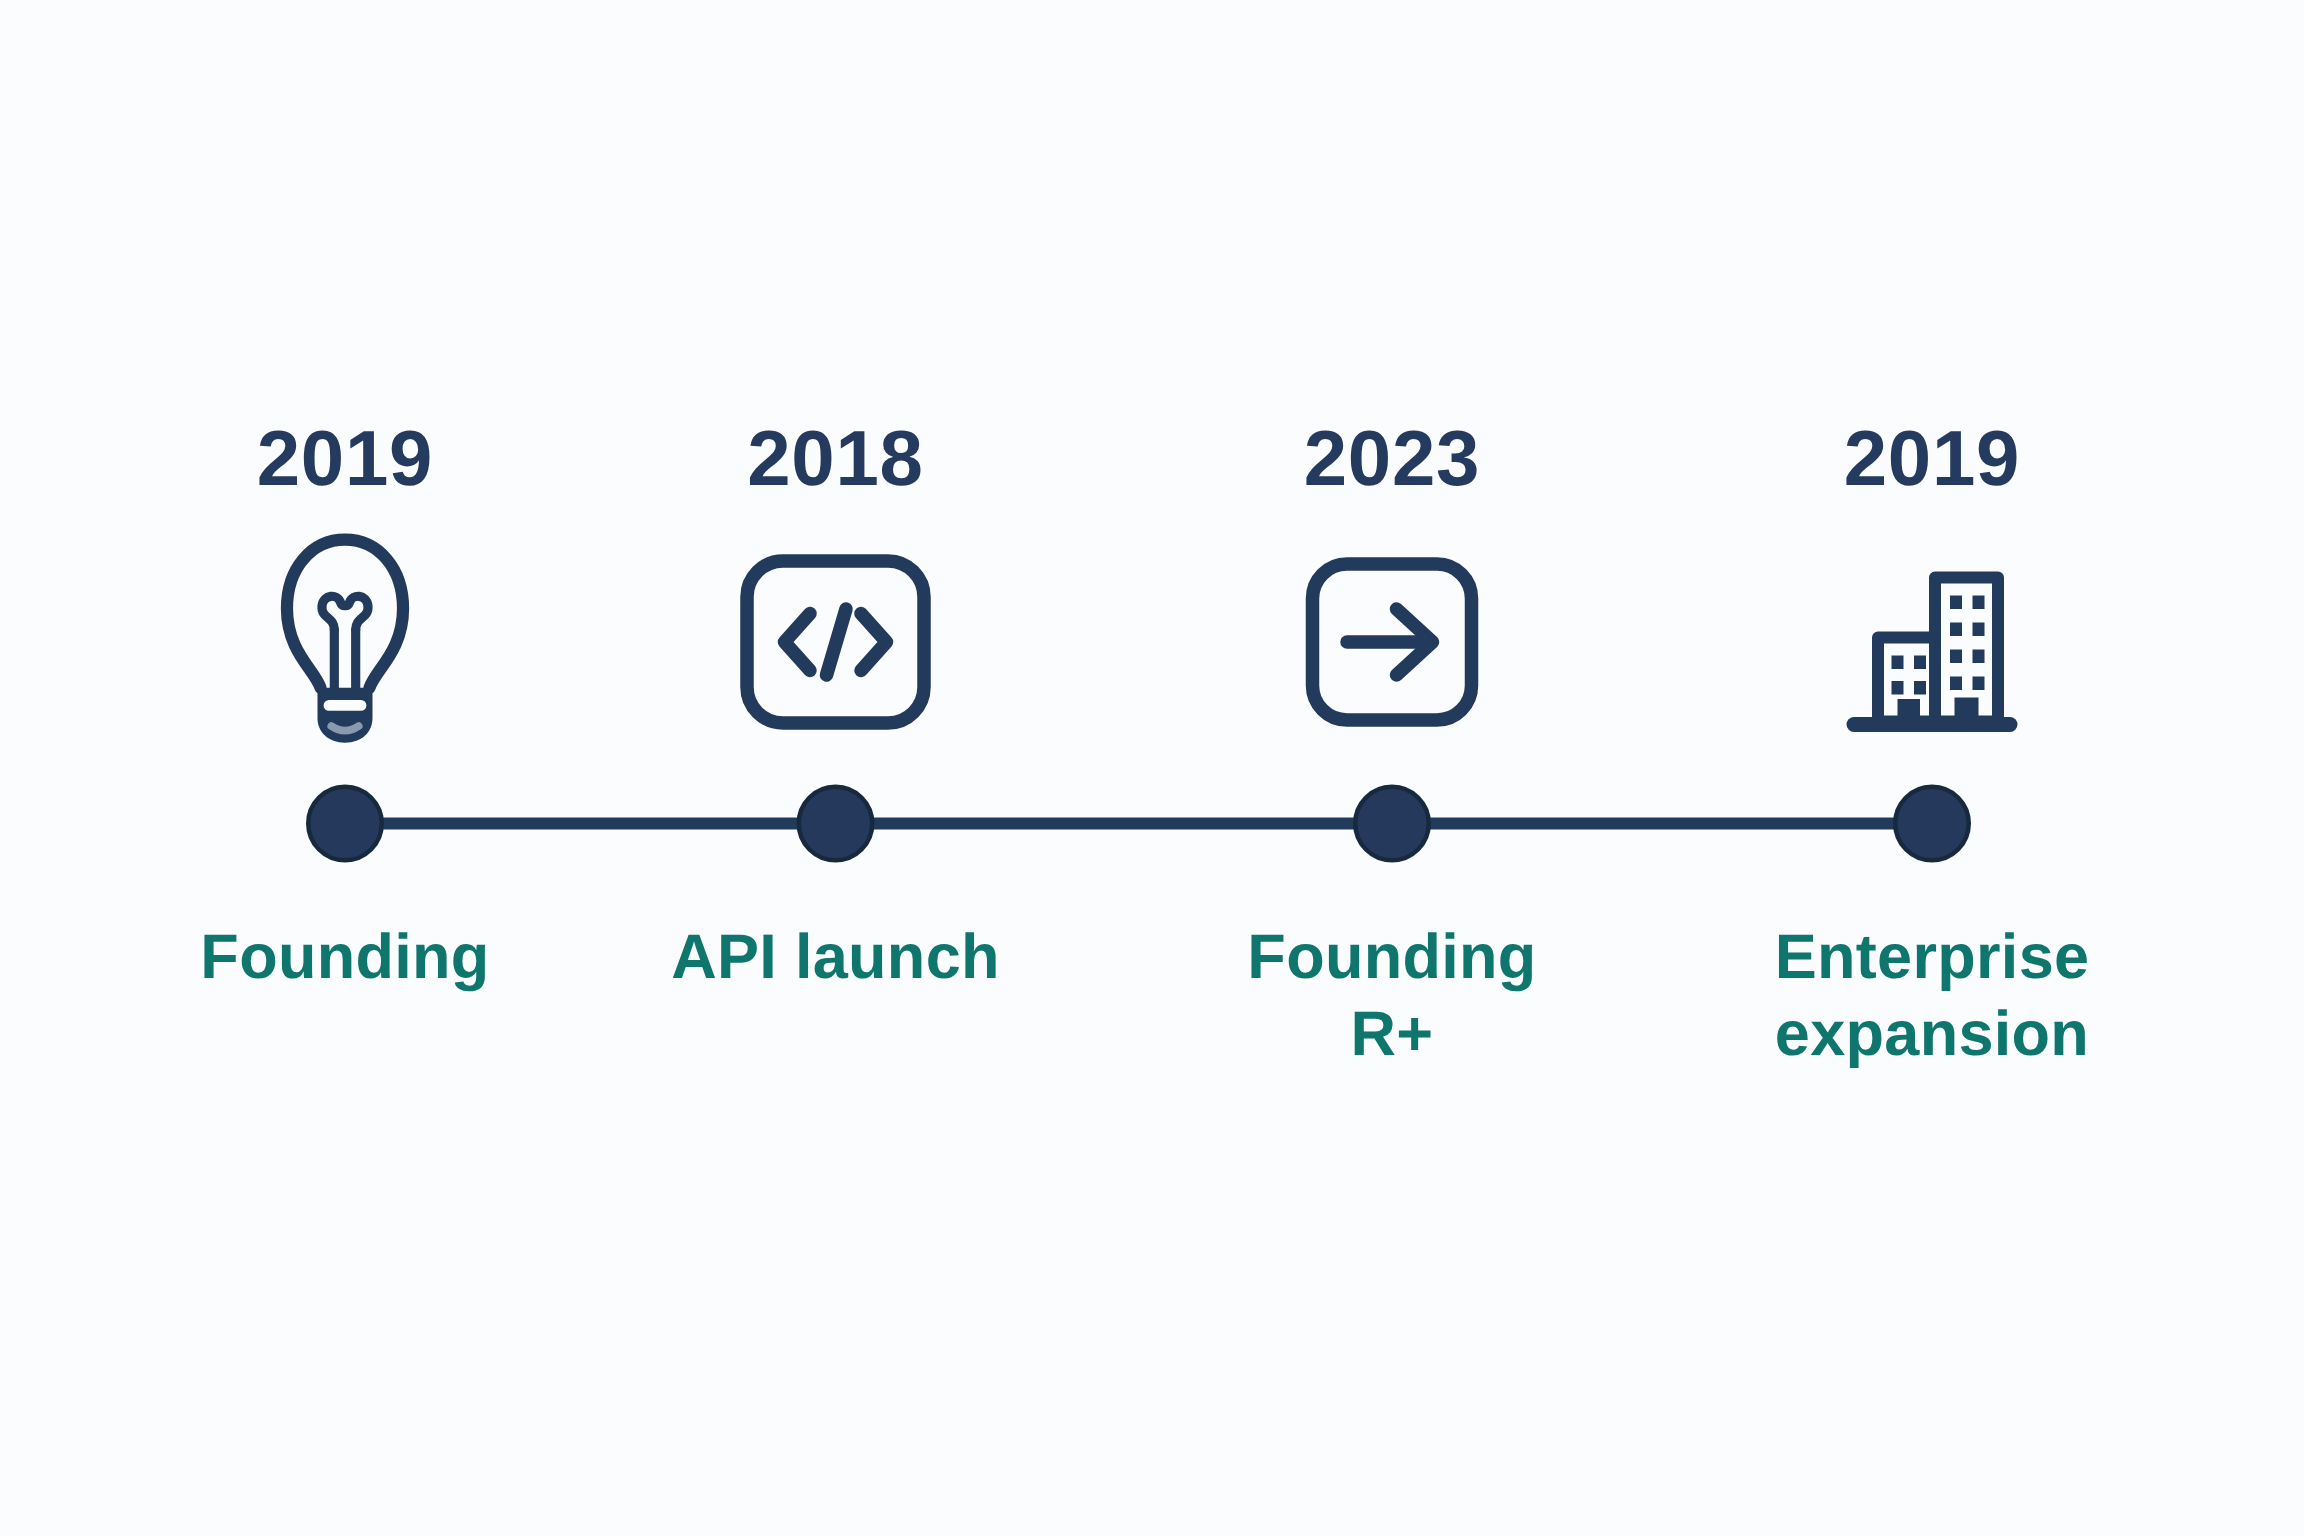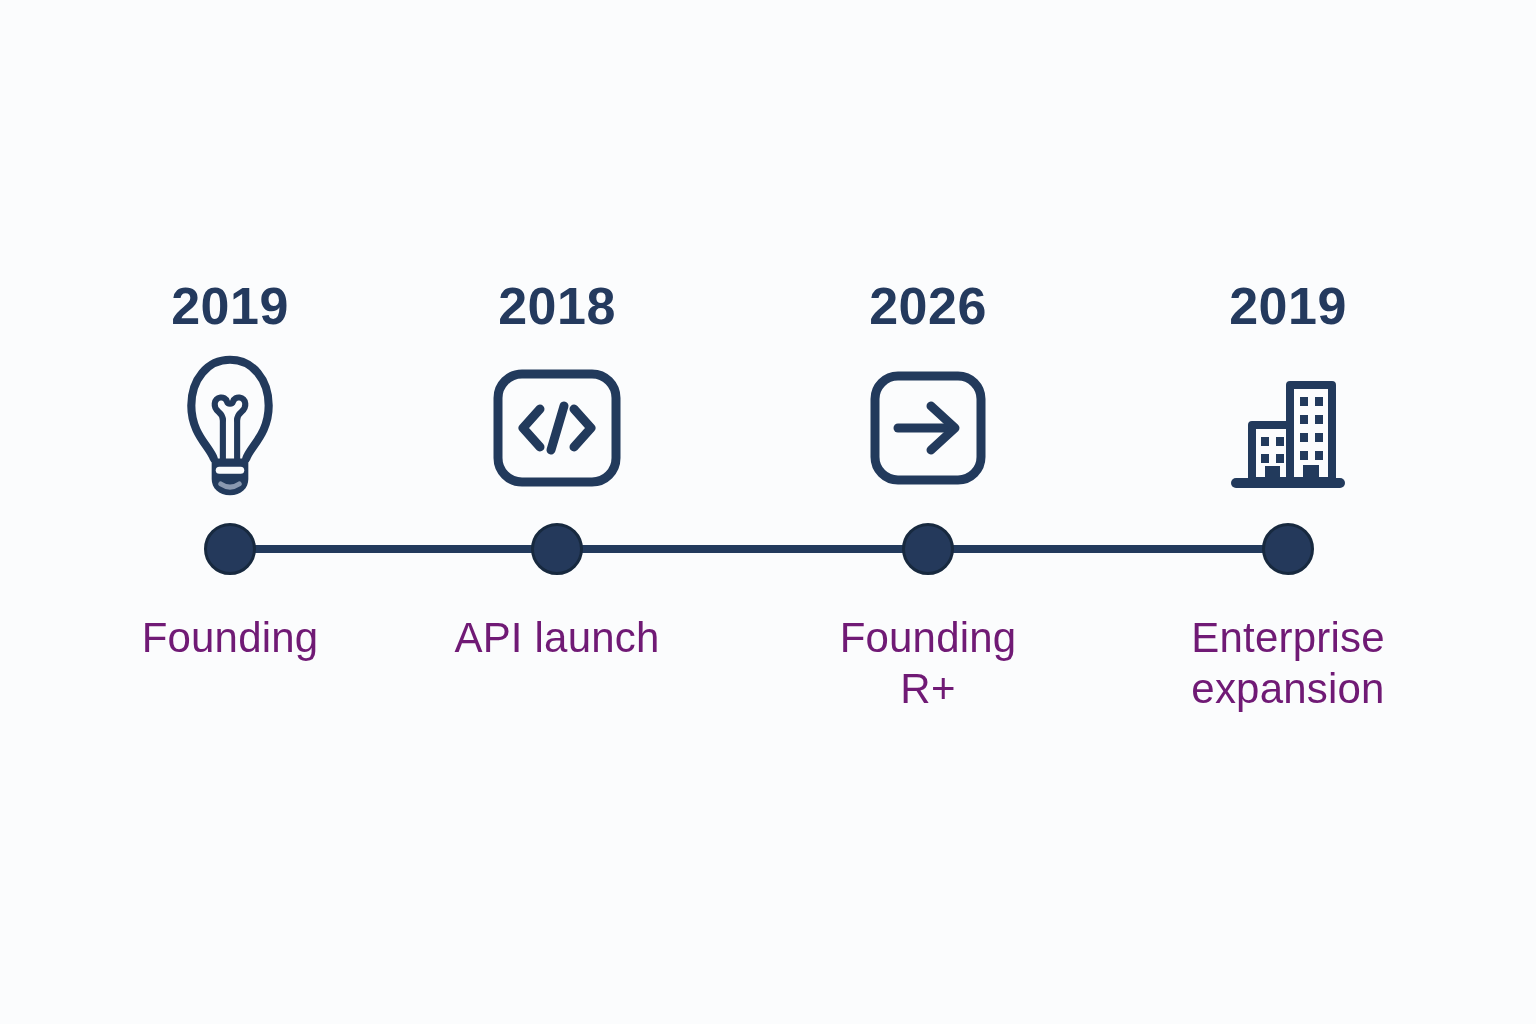--- a/index.html
+++ b/index.html
@@ -62,22 +62,22 @@
     height: 160px;
     display: flex;
     align-items: center;
     justify-content: center;
   }
   .label {
     position: absolute;
     top: 612px;
     width: 100%;
     font-size: 42px;
-    font-weight: 400;
-    color: #701a75;
+    font-weight: 700;
+    color: #0f766e;
     line-height: 1.22;
     white-space: pre-line;
     letter-spacing: 0.2px;
   }
 </style>
 </head>
 <body>
 
 <div class="canvas">
 
@@ -116,21 +116,21 @@
         <rect x="6" y="6" width="118" height="108" rx="24" stroke="#223a5c" stroke-width="9" fill="none"></rect>
         <polyline points="48,41 31,60 48,79" stroke="#223a5c" stroke-width="9" stroke-linecap="round" stroke-linejoin="round" fill="none"></polyline>
         <line x1="72" y1="38" x2="59" y2="82" stroke="#223a5c" stroke-width="9" stroke-linecap="round"></line>
         <polyline points="82,41 99,60 82,79" stroke="#223a5c" stroke-width="9" stroke-linecap="round" stroke-linejoin="round" fill="none"></polyline>
       </svg>
     </div>
     <div class="label">API launch</div>
   </div>
 
   <div class="col col-3">
-    <div class="year">2026</div>
+    <div class="year">2023</div>
     <div class="icon-wrap">
       <svg width="118" height="116" viewBox="0 0 118 116" fill="none">
         <rect x="6" y="6" width="106" height="104" rx="23" stroke="#223a5c" stroke-width="9" fill="none"></rect>
         <line x1="29" y1="58" x2="84" y2="58" stroke="#223a5c" stroke-width="9" stroke-linecap="round"></line>
         <polyline points="62,36 86,58 62,80" stroke="#223a5c" stroke-width="9" stroke-linecap="round" stroke-linejoin="round" fill="none"></polyline>
       </svg>
     </div>
     <div class="label">Founding
 R+</div>
   </div>

